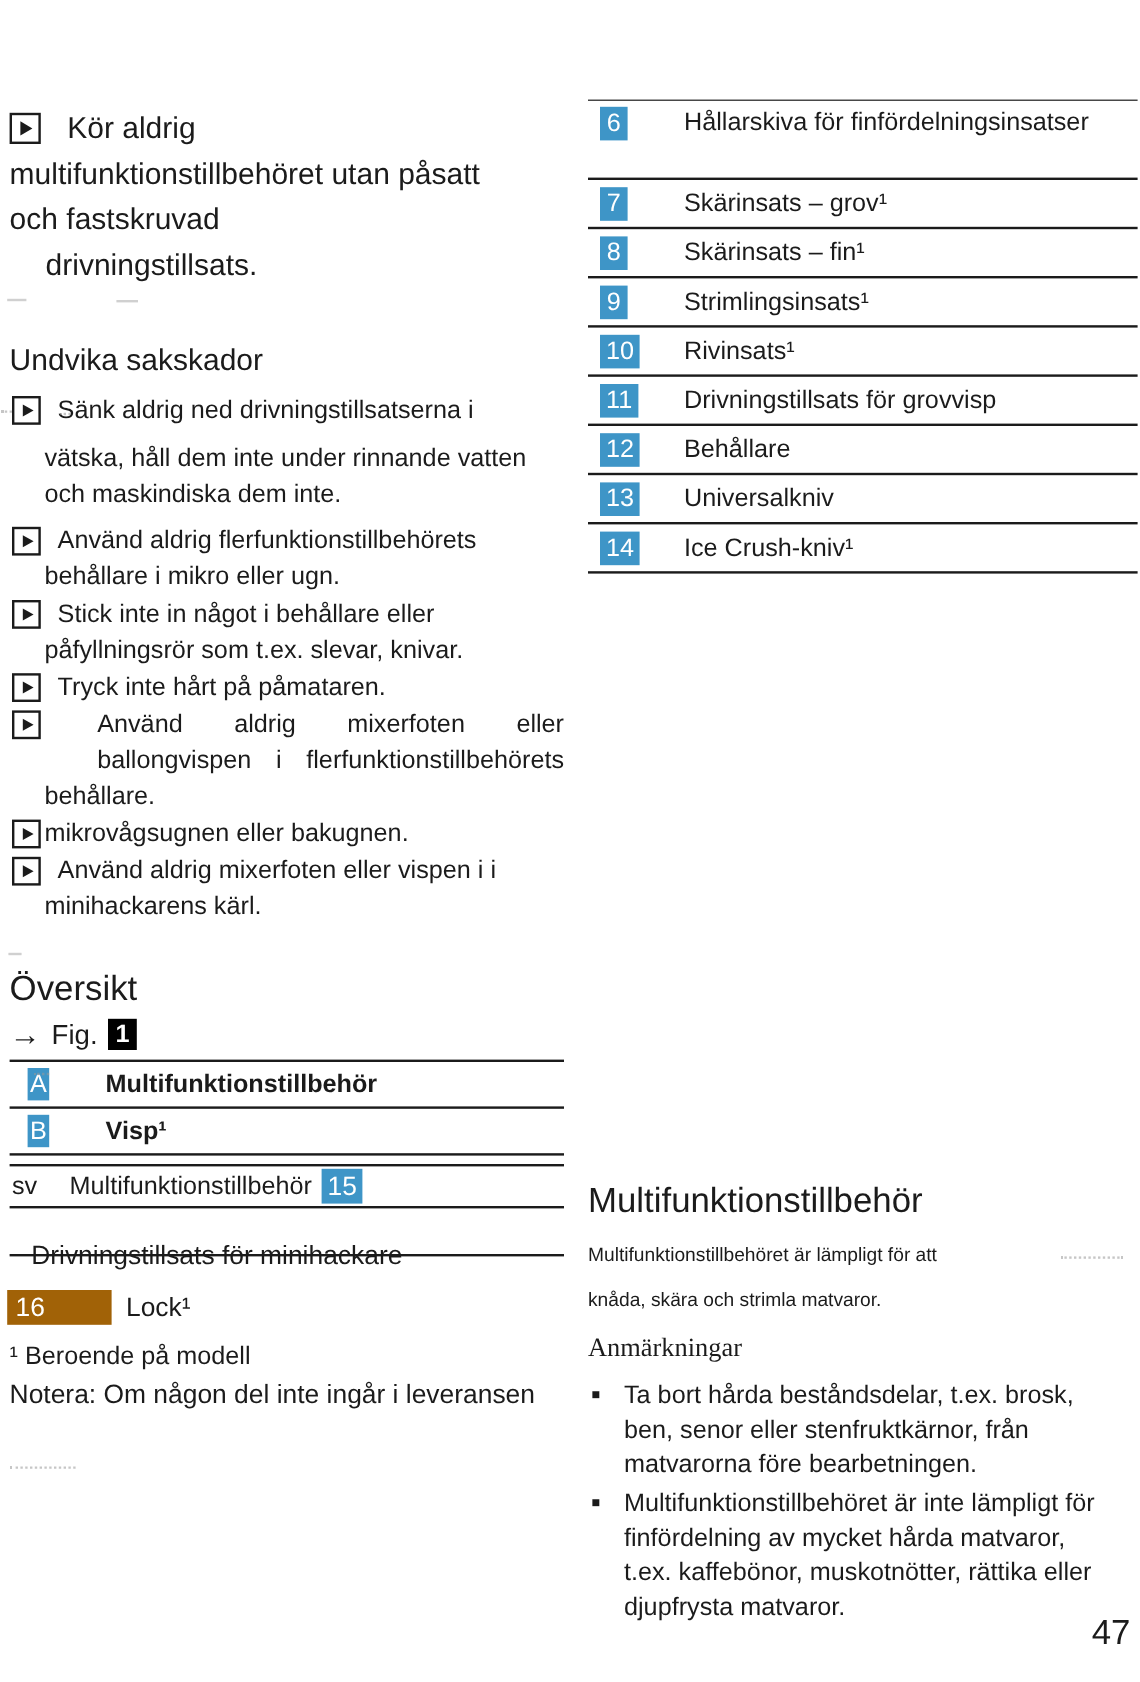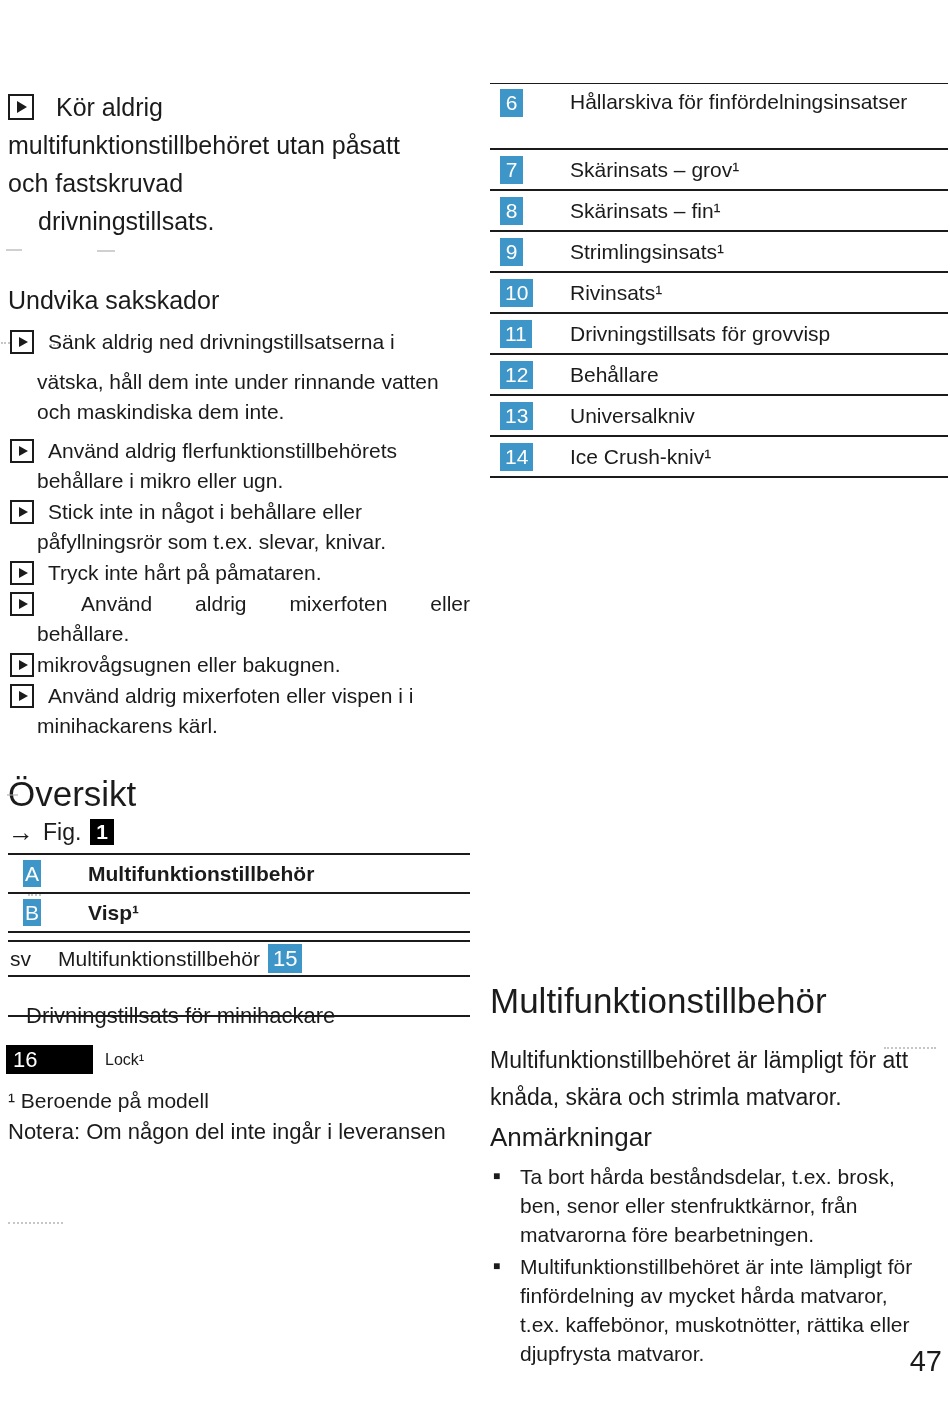--- a/index.html
+++ b/index.html
@@ -23,59 +23,59 @@
          display:flex;align-items:center;justify-content:center;box-sizing:border-box;}
   .sicon .tri{width:0;height:0;border-left:9px solid #1b1b1b;
               border-top:5.5px solid transparent;border-bottom:5.5px solid transparent;margin-left:2px;}
   .h2{font-size:25px;margin:46px 0 12px 0;font-weight:normal;}
   .slist .item{position:relative;padding-left:29px;font-size:21px;line-height:30px;margin-bottom:1px;}
   .slist .item.agap{margin-bottom:9px;}
   .line{white-space:nowrap;}
   .line.first{text-indent:11px;}
   .line.gap{margin-top:10px;}
   .jline{white-space:nowrap;text-align:justify;text-align-last:justify;margin-left:44px;}
-  .h1{font-size:35px;margin:36px 0 6px 0;font-weight:normal;line-height:34px;}
+  .h1{font-size:29px;margin:36px 0 6px 0;font-weight:normal;line-height:34px;}
   .figline{font-size:23px;display:flex;align-items:center;gap:9px;height:30px;}
   .figline .arrow{font-size:26px;}
   .figbadge{background:#000;color:#fff;font-weight:bold;font-size:21px;line-height:26px;
             padding:0 6px;display:inline-block;}
   .abtable{margin-top:6px;border-top:2px solid #1b1b1b;}
   .abrow{position:relative;height:37px;border-bottom:2px solid #1b1b1b;display:flex;align-items:center;}
   .abbadge{position:absolute;left:15px;top:5px;width:18px;height:27px;background:#3e95c7;color:#fff;
            display:flex;align-items:center;justify-content:center;font-size:21px;}
   .ablabel{margin-left:80px;font-size:21px;font-weight:bold;white-space:nowrap;}
   .svrow{margin-top:7px;border-top:2px solid #1b1b1b;border-bottom:2px solid #1b1b1b;
          height:33px;display:flex;align-items:center;font-size:21px;}
   .svlang{margin-left:2px;}
   .svtitle{margin-left:27px;white-space:nowrap;}
   .svbadge{margin-left:8px;background:#3e95c7;color:#fff;font-size:22px;line-height:29px;
            padding:0 5px;display:inline-block;}
   .struck{position:relative;margin-top:24px;height:30px;line-height:30px;font-size:22px;padding-left:18px;}
   .struck .strucktext{position:relative;z-index:1;white-space:nowrap;}
   .struckline{position:absolute;left:0;right:0;top:14px;border-top:2.5px solid #1b1b1b;z-index:2;}
   .lockrow{position:relative;margin-top:14px;height:30px;}
-  .lockbadge{position:absolute;left:-2px;top:0;width:87px;height:29px;background:#000000;color:#fff;
+  .lockbadge{position:absolute;left:-2px;top:0;width:87px;height:29px;background:#a16207;color:#fff;
              font-size:22px;line-height:29px;padding-left:7px;box-sizing:border-box;}
-  .locklabel{position:absolute;left:97px;top:0;font-size:16px;line-height:30px;white-space:nowrap;}
+  .locklabel{position:absolute;left:97px;top:0;font-size:22px;line-height:30px;white-space:nowrap;}
   .footnote{margin-top:12px;font-size:21px;line-height:28px;white-space:nowrap;}
   .note{font-size:22px;line-height:33px;}
   
   .rtable{position:absolute;left:490px;top:83px;width:458px;border-top:1.5px solid #1b1b1b;}
   .prow{position:relative;height:39px;border-bottom:2px solid #1b1b1b;display:flex;align-items:center;}
   .prow.tall{height:64px;align-items:flex-start;}
   .pbadge{position:absolute;left:10px;top:50%;transform:translateY(-50%);background:#3e95c7;color:#fff;
           font-size:21px;line-height:28px;padding:0 5px;min-width:13px;text-align:center;}
   .prow.tall .pbadge{top:5px;transform:none;}
   .plabel{margin-left:80px;font-size:21px;white-space:nowrap;}
   .prow.tall .plabel{margin-top:6px;}
   
   .rsec{position:absolute;left:490px;top:984px;width:460px;}
   .rsec .h1{margin:0;}
-  .rintro{margin-top:24px;font-size:23px;line-height:37px;}
-  .subh{margin-top:6px;font-size:26px;line-height:30px;}
+  .rintro{margin-top:10px;font-size:16px;line-height:37px;}
+  .subh{margin-top:6px;font-size:22px;line-height:30px;font-family:Liberation Serif, serif;}
   .rbullets{margin-top:10px;}
   .bitem{position:relative;padding-left:30px;font-size:21px;line-height:29px;margin-bottom:3px;}
   .bsq{position:absolute;left:3px;top:0px;font-size:12px;}
   .pagenum{position:absolute;right:8px;top:1345px;font-size:29px;}
   
   .art{position:absolute;border-top:2px solid #aaa;opacity:.55;}
   .art.dot{border-top-style:dotted;border-top-color:#999;}
 </style>
 </head>
 <body>
@@ -123,20 +123,21 @@
       <span class="sicon">
           <span class="tri"></span>
         </span>
       <div class="line first">Tryck inte hårt på påmataren.</div>
     </div>
     <div class="item">
       <span class="sicon">
           <span class="tri"></span>
         </span>
       <div class="jline first">Använd aldrig mixerfoten eller</div>
+      <div class="jline">ballongvispen i flerfunktionstillbehörets</div>
       <div class="line">behållare.</div>
     </div>
     <div class="item">
       <span class="sicon">
           <span class="tri"></span>
         </span>
       <div class="line">mikrovågsugnen eller bakugnen.</div>
     </div>
     <div class="item">
       <span class="sicon">

